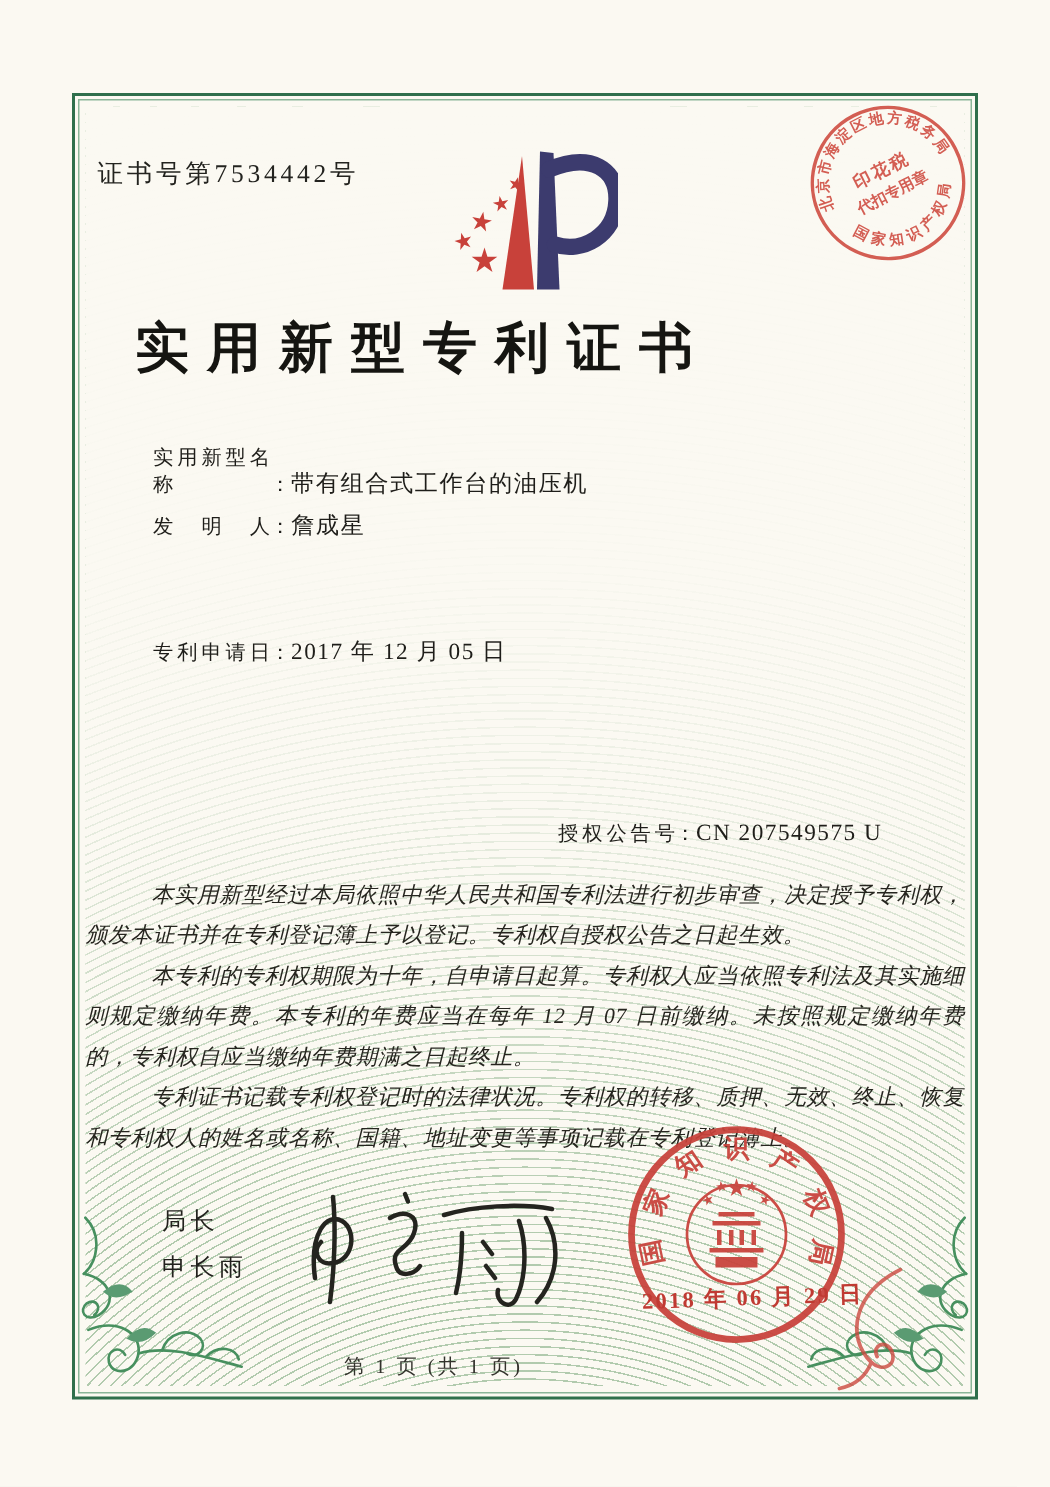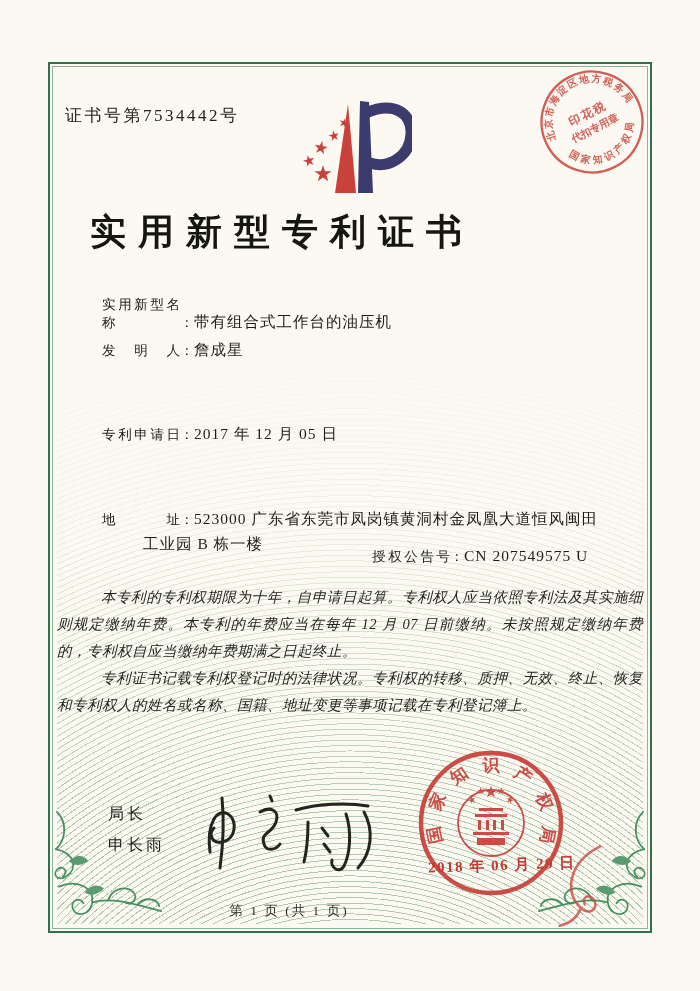--- a/index.html
+++ b/index.html
@@ -164,29 +164,26 @@
 
   <div class="frow" style="top:296px">
     <span class="flabel">实用新型名称</span><span class="fcolon">：</span><span class="fvalue">带有组合式工作台的油压机</span>
   </div>
   <div class="frow" style="top:340px">
     <span class="flabel">发明人</span><span class="fcolon">：</span><span class="fvalue">詹成星</span>
   </div>
   <div class="frow" style="top:424px">
     <span class="flabel">专利申请日</span><span class="fcolon">：</span><span class="fvalue">2017 年 12 月 05 日</span>
   </div>
-  <div class="frow" style="top:509px">
-    <span class="flabel">地址</span><span class="fcolon">：</span><span class="fvalue">523000 广东省东莞市凤岗镇黄洞村金凤凰大道恒风闽田</span>
-    <div class="fvalue2">工业园 B 栋一楼</div>
-  </div>
   <div class="frow-right" style="top:547px">
     <span class="flabel">授权公告号</span><span class="fcolon">：</span><span class="fvalue">CN 207549575 U</span>
   </div>
 
   <div class="body-text">
+    <p>本实用新型经过本局依照中华人民共和国专利法进行初步审查，决定授予专利权，颁发本证书并在专利登记簿上予以登记。专利权自授权公告之日起生效。</p>
     <p>本专利的专利权期限为十年，自申请日起算。专利权人应当依照专利法及其实施细则规定缴纳年费。本专利的年费应当在每年 12 月 07 日前缴纳。未按照规定缴纳年费的，专利权自应当缴纳年费期满之日起终止。</p>
     <p>专利证书记载专利权登记时的法律状况。专利权的转移、质押、无效、终止、恢复和专利权人的姓名或名称、国籍、地址变更等事项记载在专利登记簿上。</p>
   </div>
 
   <div class="signer">
     <div>局长</div>
     <div>申长雨</div>
   </div>
 
   <svg class="signature-svg" width="180" height="90" viewBox="0 0 180 90">

